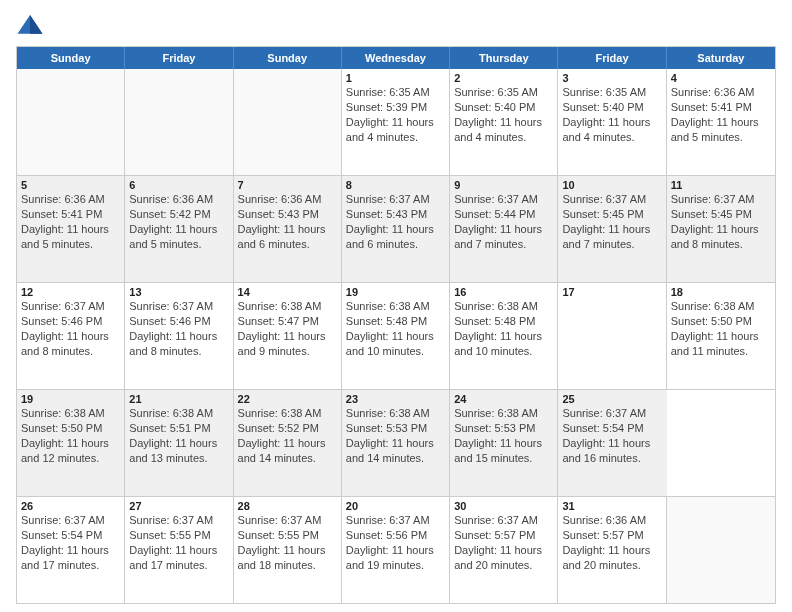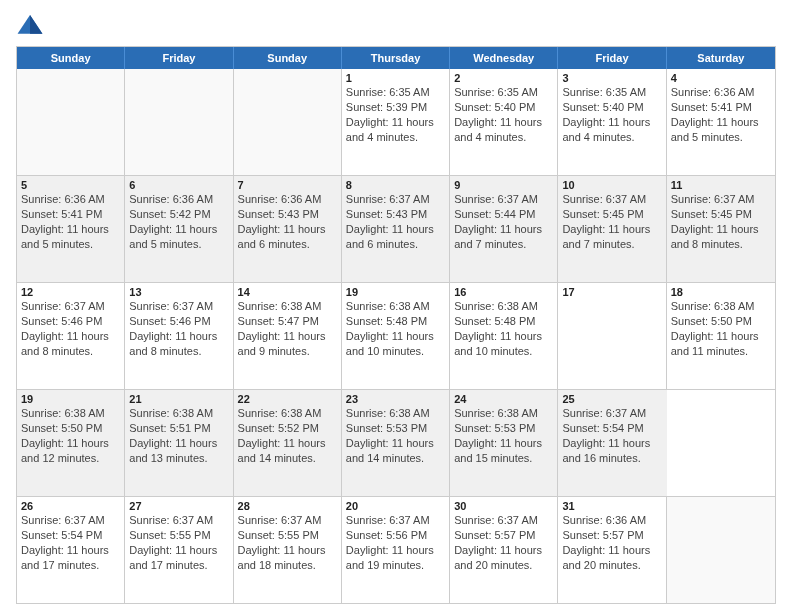--- a/index.html
+++ b/index.html
@@ -138,22 +138,22 @@
       <div class="month-title"></div>
       <div class="location-title"></div>
     </div>
   </div>
 
   <div class="calendar">
     <div class="cal-header-row">
     <div class="cal-header-cell">Sunday</div>
         <div class="cal-header-cell">Friday</div>
         <div class="cal-header-cell">Sunday</div>
+        <div class="cal-header-cell">Wednesday</div>
         <div class="cal-header-cell">Thursday</div>
-        <div class="cal-header-cell">Wednesday</div>
         <div class="cal-header-cell">Friday</div>
         <div class="cal-header-cell">Saturday</div>
       </div>
     <div class="cal-body">
     <div class="cal-row">
           <div class="cal-cell empty"></div>
           <div class="cal-cell empty"></div>
           <div class="cal-cell empty"></div>
           <div class="cal-cell">
             <div class="day-num">1</div>

